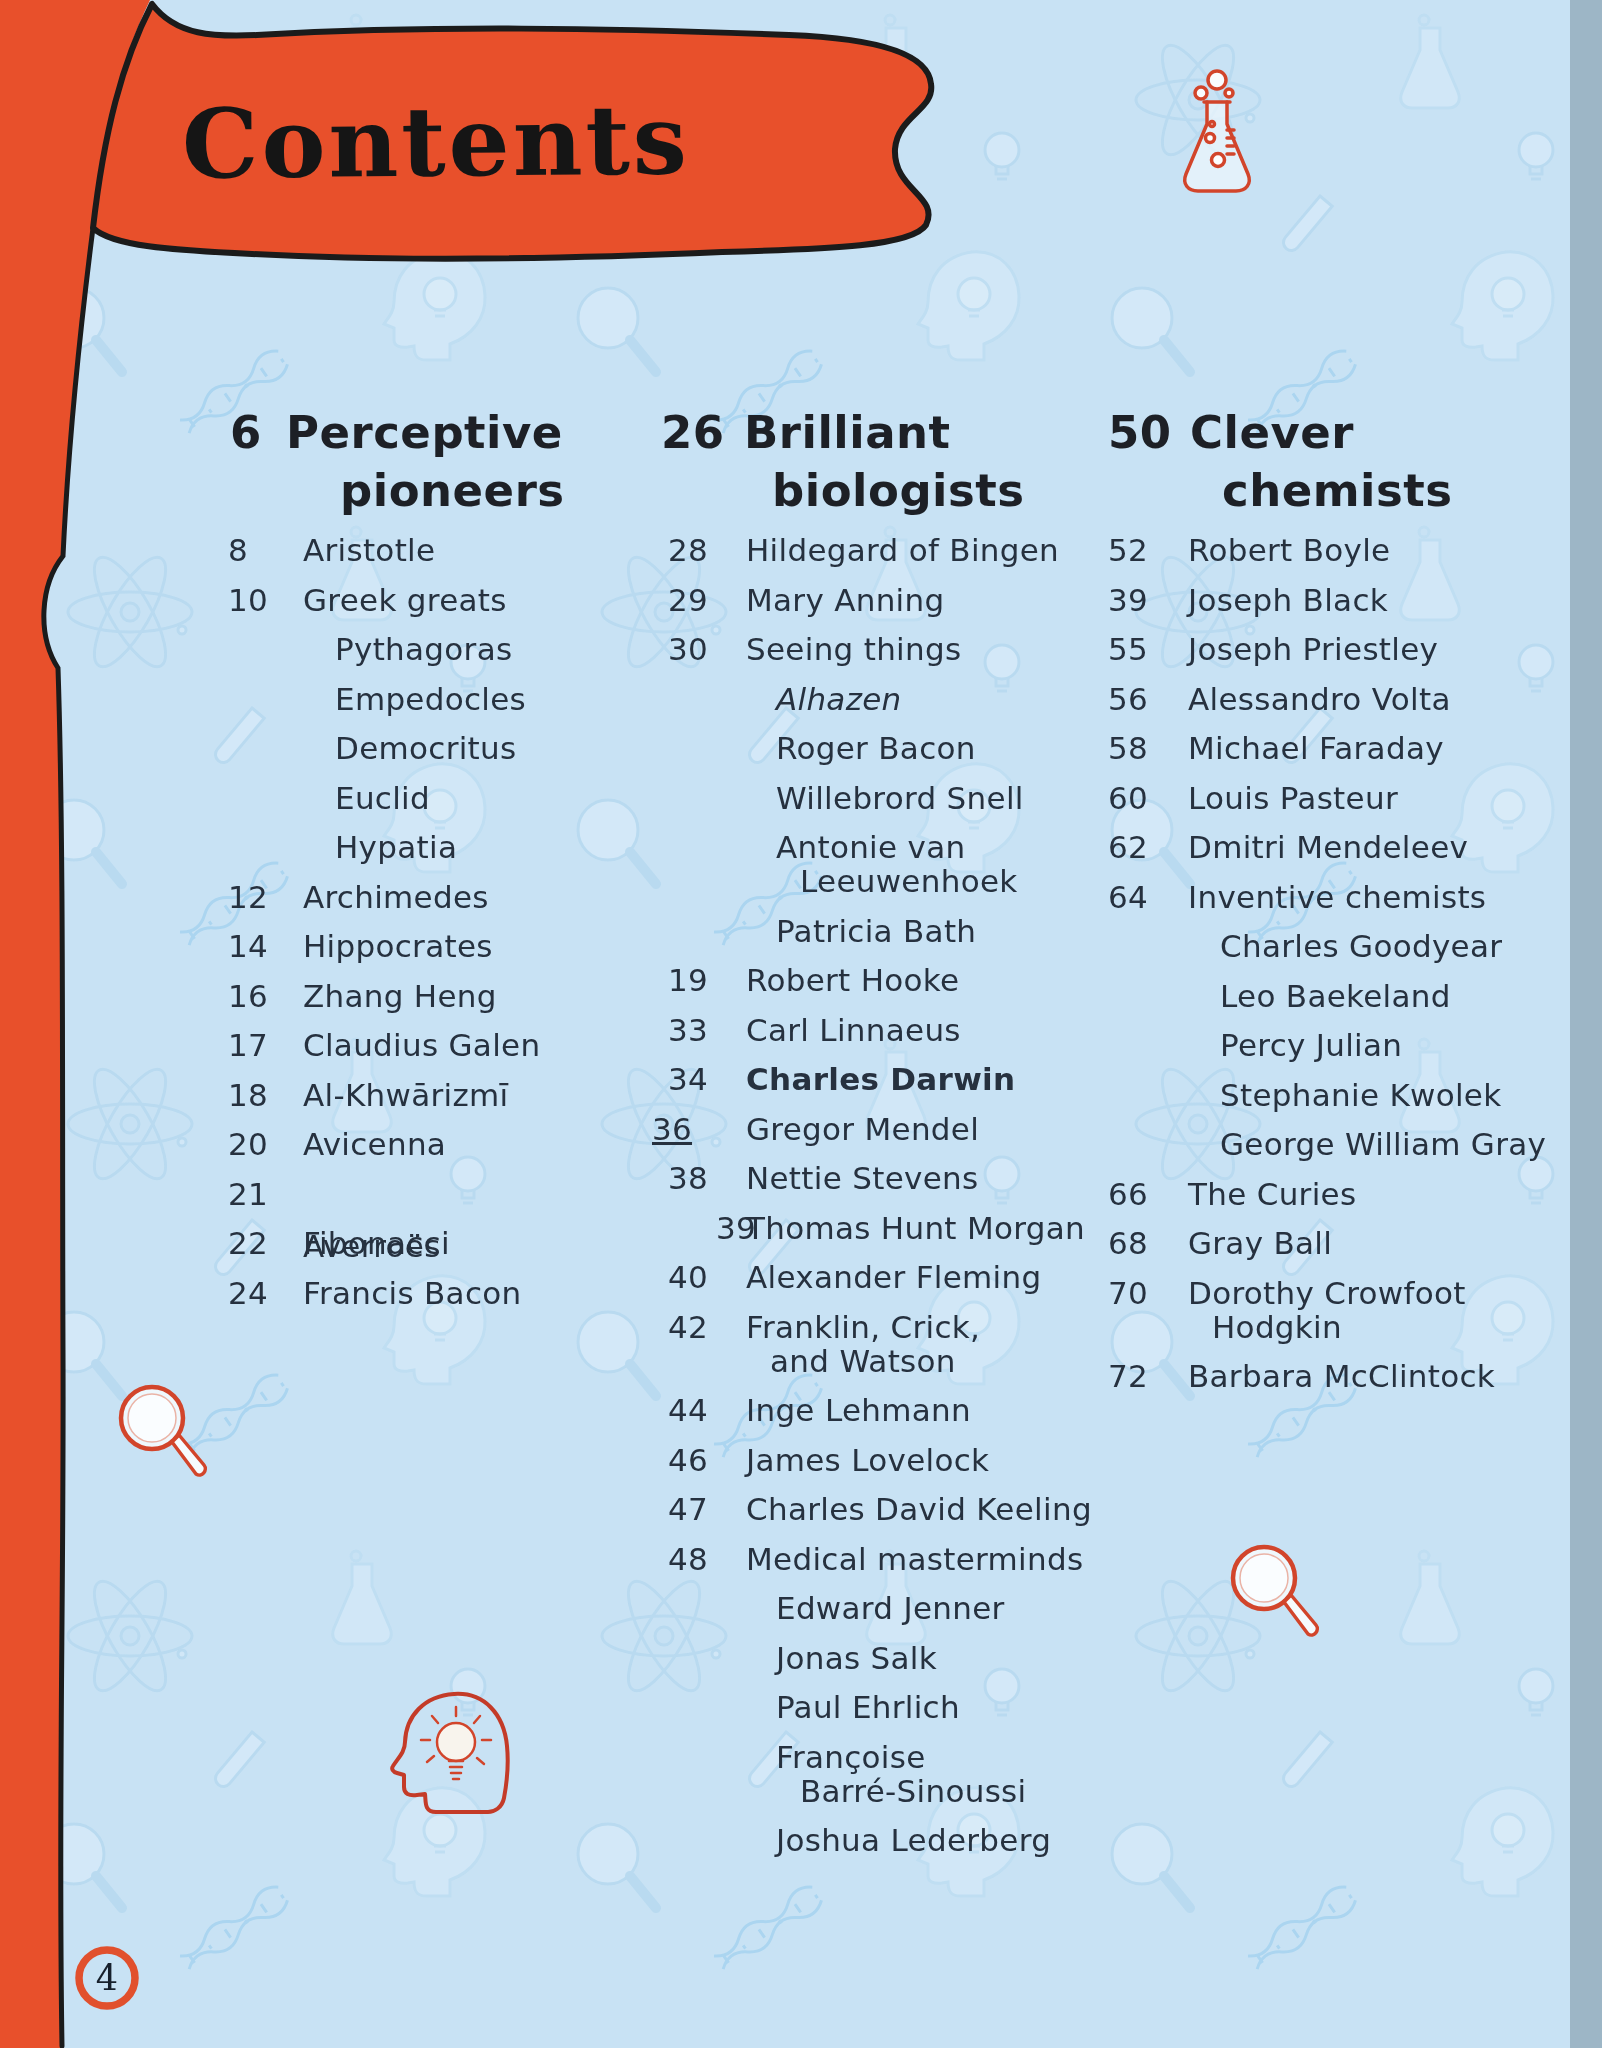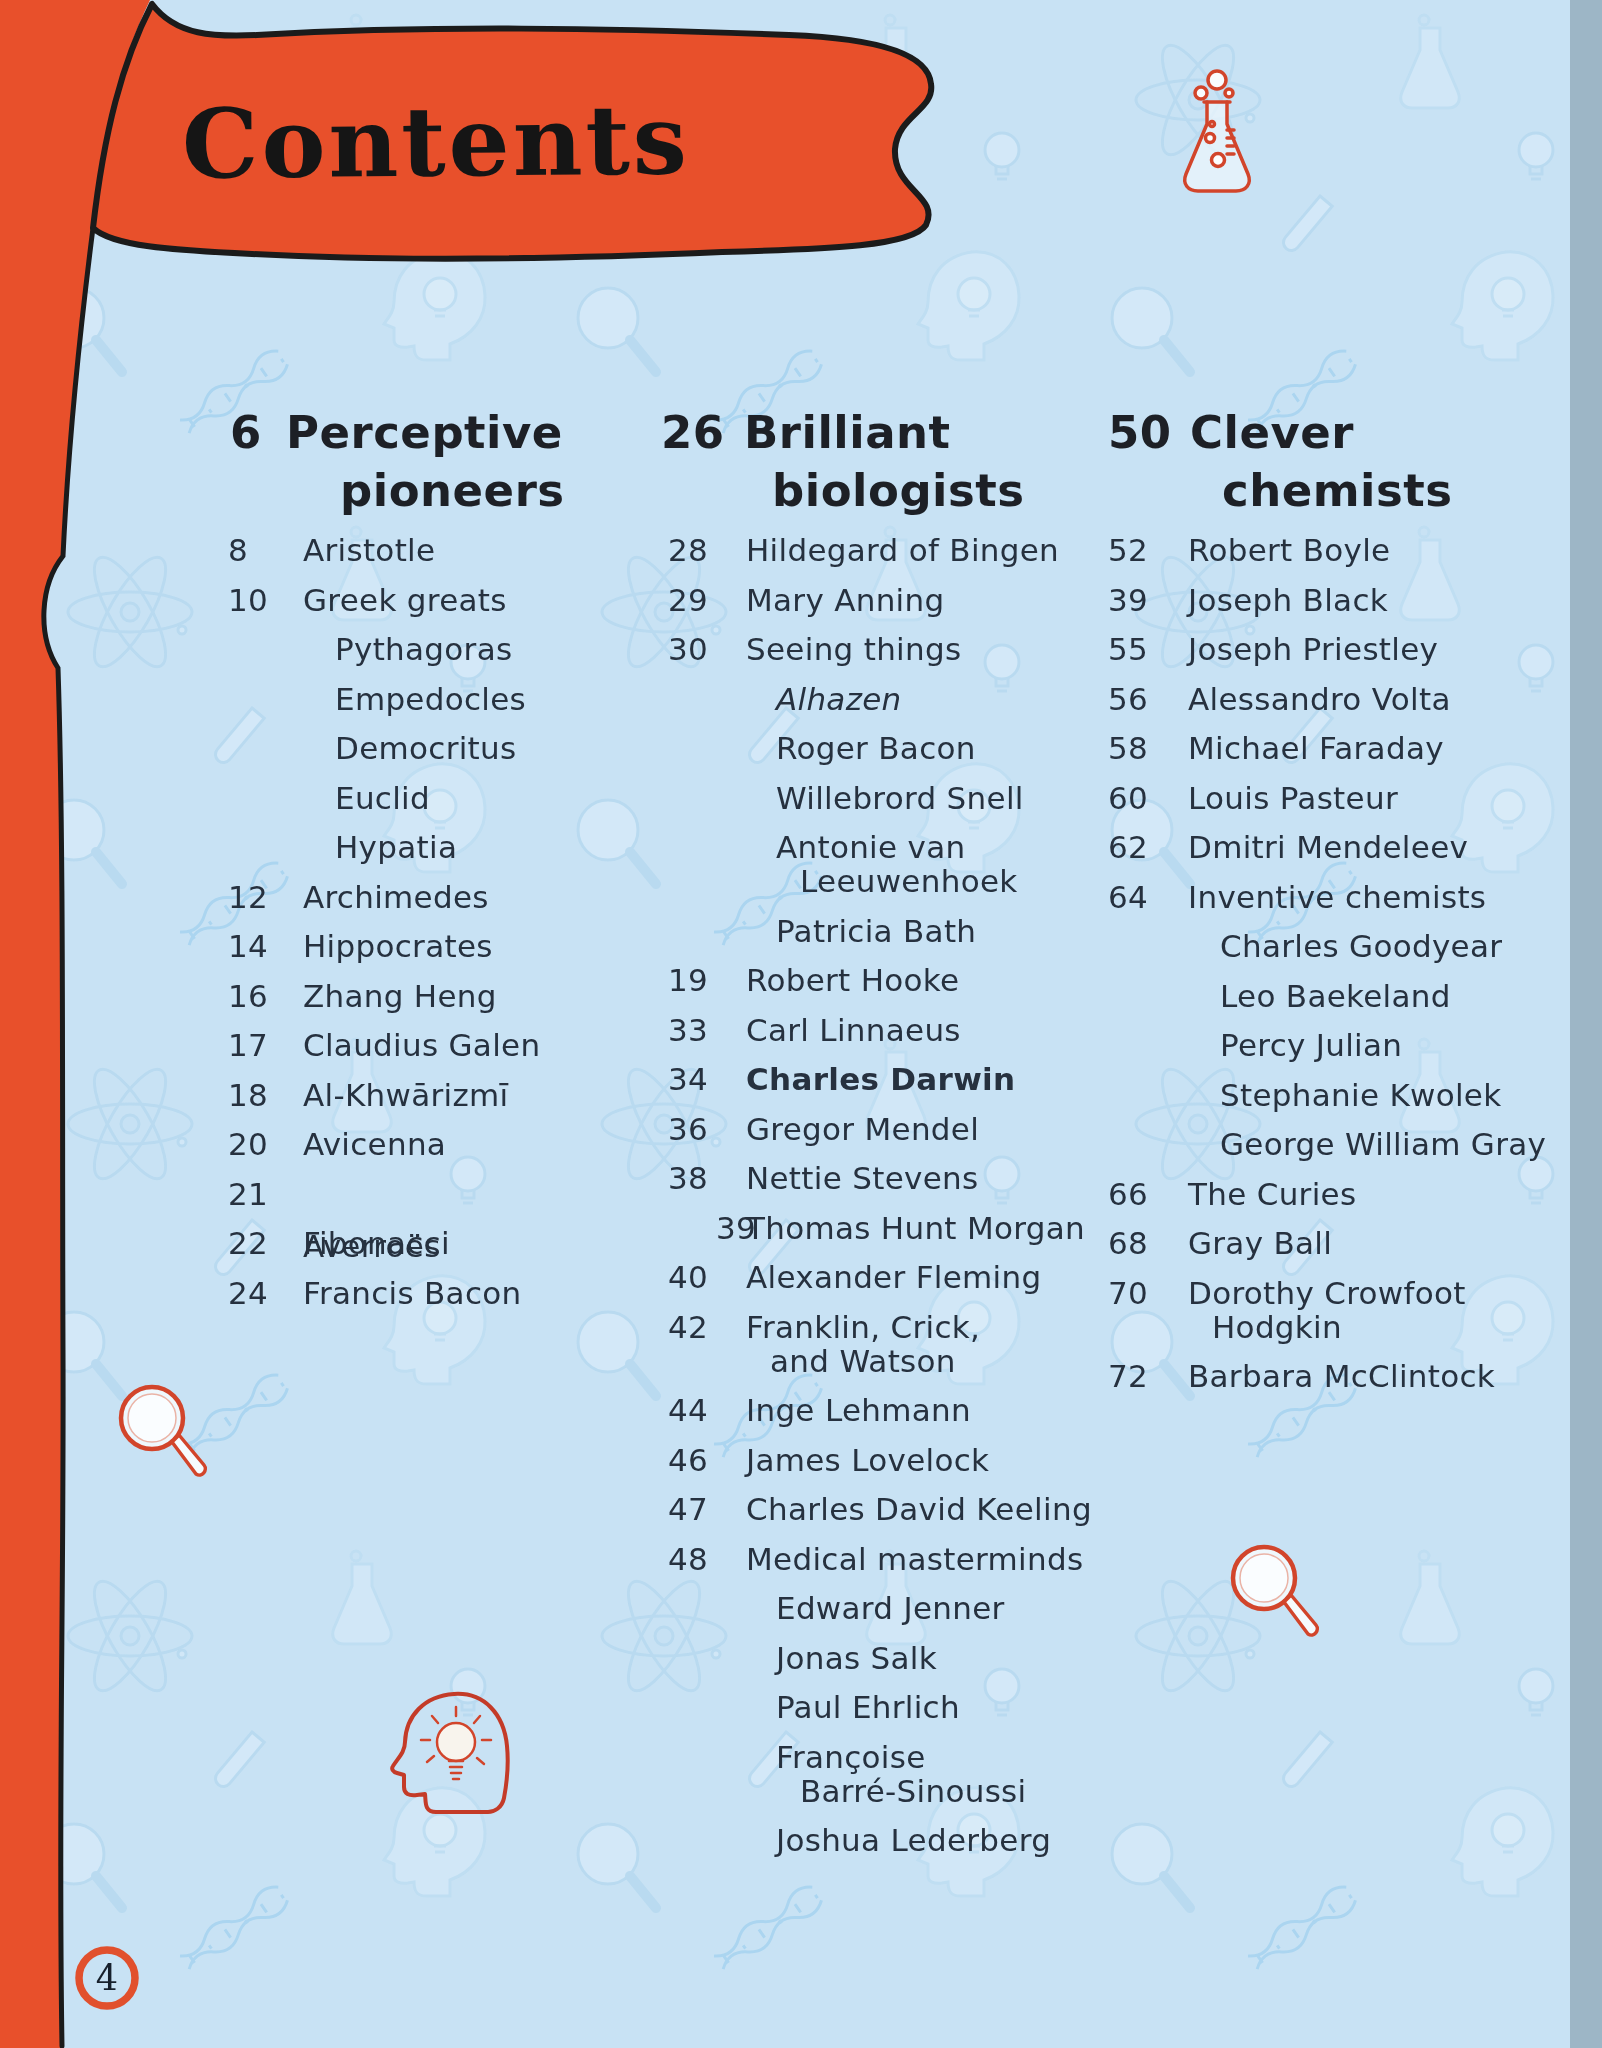--- a/index.html
+++ b/index.html
@@ -191,21 +191,21 @@
       <div class="toc-label" style="left: 776px; top: 779.5px;">Willebrord Snell</div>
       <div class="toc-label" style="left: 776px; top: 829px;">Antonie van</div>
       <div class="toc-label2" style="left: 800px; top: 863px;">Leeuwenhoek</div>
       <div class="toc-label" style="left: 776px; top: 912.5px;">Patricia Bath</div>
       <div class="toc-num" style="left: 668px; top: 962px;">19</div>
       <div class="toc-label" style="left: 746px; top: 962px;">Robert Hooke</div>
       <div class="toc-num" style="left: 668px; top: 1011.5px;">33</div>
       <div class="toc-label" style="left: 746px; top: 1011.5px;">Carl Linnaeus</div>
       <div class="toc-num" style="left: 668px; top: 1061px;">34</div>
       <div class="toc-label" style="left: 746px; top: 1061px; font-weight: bold;">Charles Darwin</div>
-      <div class="toc-num" style="left: 668px; top: 1110.5px;">36</div>
+      <div class="toc-num" style="left: 652px; top: 1110.5px; text-decoration: underline;">36</div>
       <div class="toc-label" style="left: 746px; top: 1110.5px;">Gregor Mendel</div>
       <div class="toc-num" style="left: 668px; top: 1160px;">38</div>
       <div class="toc-label" style="left: 746px; top: 1160px;">Nettie Stevens</div>
       <div class="toc-num" style="left: 668px; top: 1209.5px; margin-left: 48px;">39</div>
       <div class="toc-label" style="left: 746px; top: 1209.5px;">Thomas Hunt Morgan</div>
       <div class="toc-num" style="left: 668px; top: 1259px;">40</div>
       <div class="toc-label" style="left: 746px; top: 1259px;">Alexander Fleming</div>
       <div class="toc-num" style="left: 668px; top: 1308.5px;">42</div>
       <div class="toc-label" style="left: 746px; top: 1308.5px;">Franklin, Crick,</div>
       <div class="toc-label2" style="left: 770px; top: 1342.5px;">and Watson</div>

